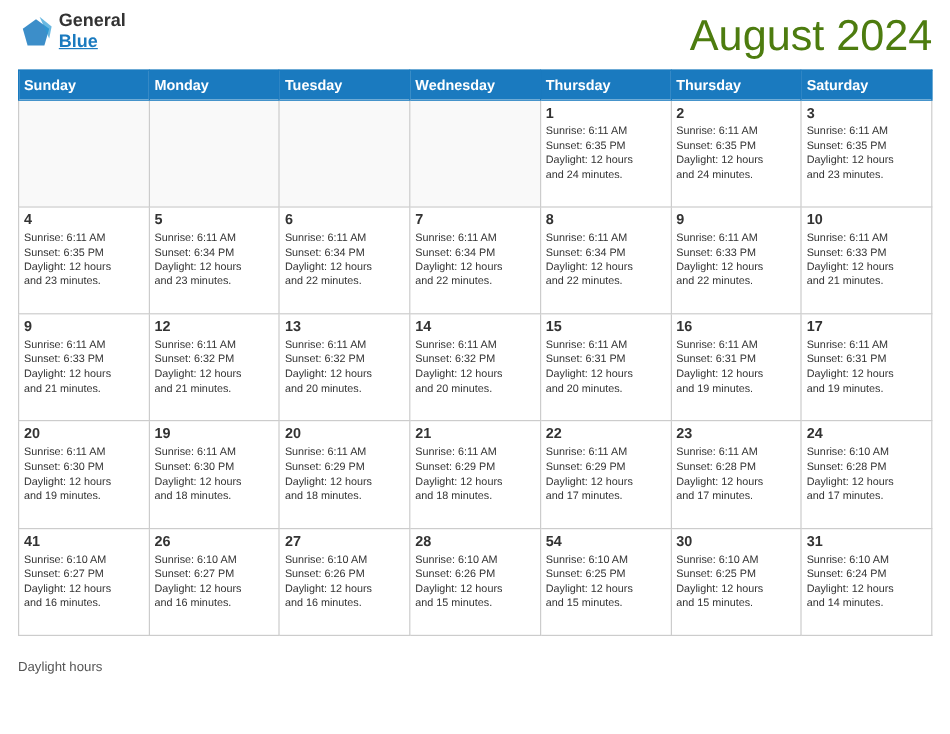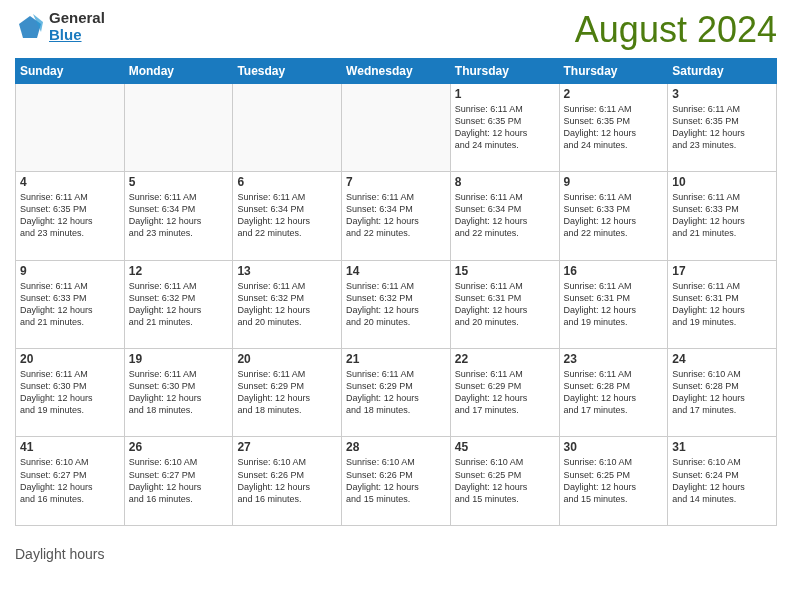--- a/index.html
+++ b/index.html
@@ -96,21 +96,21 @@
       display: block;
       margin-bottom: 2px;
     }
     .day-info {
       font-size: 9px;
       line-height: 1.35;
       color: #333;
     }
     .footer {
       margin-top: 20px;
-      font-size: 14px;
+      font-size: 11px;
       color: #555;
     }
   </style>
 </head>
 <body>
 
 <div class="page">
   <div class="header">
     <div class="logo">
       <svg class="logo-icon" viewBox="0 0 30 30">
@@ -343,21 +343,21 @@
 and 16 minutes.</div>
           </td>
           <td>
             <span class="day-num">28</span>
             <div class="day-info" style="white-space: pre-line;">Sunrise: 6:10 AM
 Sunset: 6:26 PM
 Daylight: 12 hours
 and 15 minutes.</div>
           </td>
           <td>
-            <span class="day-num">45</span>
+            <span class="day-num">54</span>
             <div class="day-info" style="white-space: pre-line;">Sunrise: 6:10 AM
 Sunset: 6:25 PM
 Daylight: 12 hours
 and 15 minutes.</div>
           </td>
           <td>
             <span class="day-num">30</span>
             <div class="day-info" style="white-space: pre-line;">Sunrise: 6:10 AM
 Sunset: 6:25 PM
 Daylight: 12 hours

